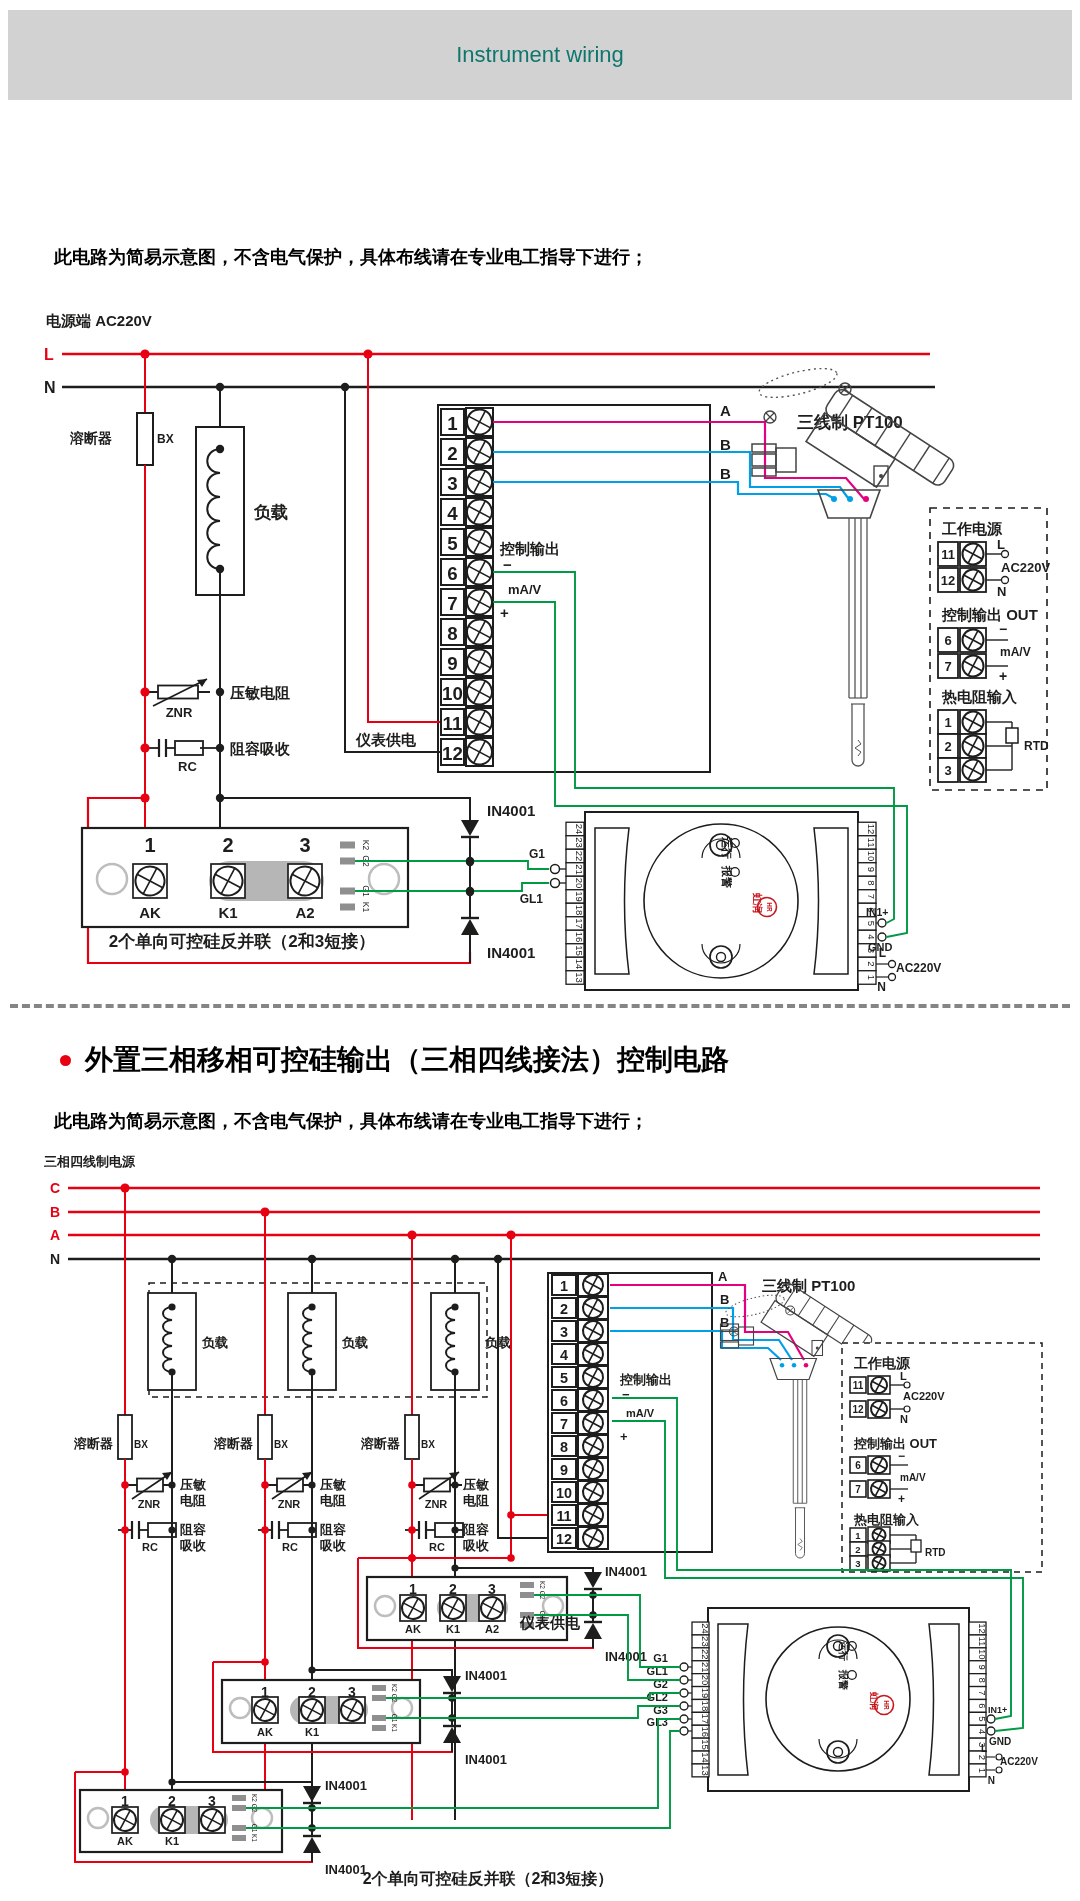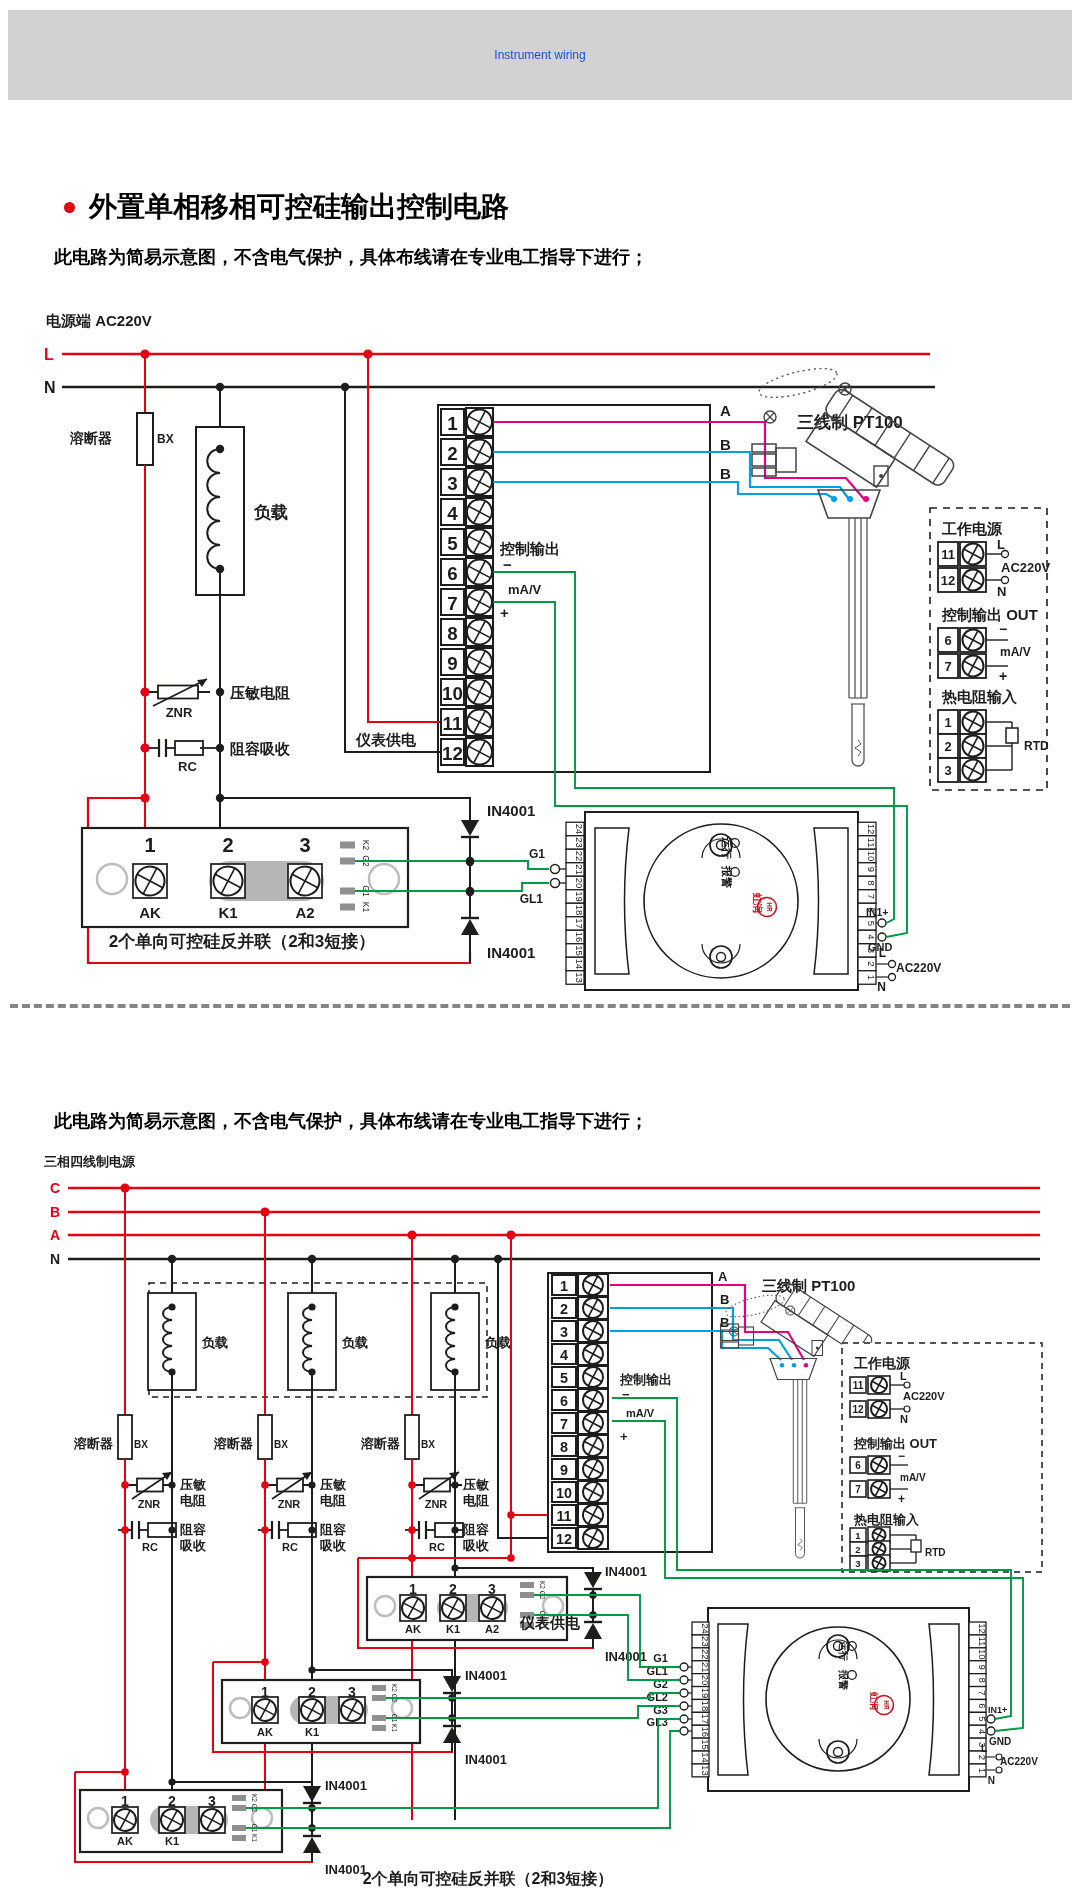--- a/index.html
+++ b/index.html
@@ -1,48 +1,48 @@
 <!DOCTYPE html>
 <html><head>
 <meta charset="utf-8">
 <style>
   html,body{margin:0;padding:0;background:#fff;}
   .page{position:relative;width:1080px;height:1901px;background:#fff;overflow:hidden;
         font-family:"Liberation Sans","DejaVu Sans",sans-serif;color:#1d1d1b;}
   .banner{position:absolute;left:8px;top:10px;width:1064px;height:90px;background:#d2d2d2;
           display:flex;flex-direction:column;align-items:center;justify-content:center;}
   .banner h1{margin:0;font-size:44px;font-weight:700;letter-spacing:3px;color:#000;}
-  .banner .sub{font-size:12px;color:#1d4ed8;margin-top:0px;}
+  .banner .sub{font-size:22px;color:#0f766e;margin-top:0px;}
   .sec-title{position:absolute;display:flex;align-items:center;font-size:28px;font-weight:700;color:#000;}
   .sec-title .bullet{width:11px;height:11px;border-radius:50%;background:#e60012;margin-right:14px;flex:0 0 auto;}
   #sec1{left:64px;top:188px;}
   #sec2{left:60px;top:1041px;}
   .note{position:absolute;font-size:18px;font-weight:700;color:#000;}
   #note1{left:54px;top:245px;}
   #note2{left:54px;top:1109px;}
   .sep{position:absolute;left:10px;top:1004px;width:1060px;border-top:4px dashed #858585;}
   svg{position:absolute;left:0;top:0;}
   svg text{font-family:"Liberation Sans","DejaVu Sans",sans-serif;}
 </style>
 </head>
 <body>
 
 <div class="page">
   <div class="banner">
     <div class="sub">Instrument wiring</div>
   </div>
 
-  <div class="sec-title" id="sec1">
-    <span class="bullet"></span>
-    <span>外置单相移相可控硅输出控制电路</span>
-  </div>
   <div class="note" id="note1">此电路为简易示意图，不含电气保护，具体布线请在专业电工指导下进行；</div>
 
   <div class="sep"></div>
 
+  <div class="sec-title" id="sec2">
+    <span class="bullet"></span>
+    <span>外置三相移相可控硅输出（三相四线接法）控制电路</span>
+  </div>
   <div class="note" id="note2">此电路为简易示意图，不含电气保护，具体布线请在专业电工指导下进行；</div>
 
   <svg id="dg" width="1080" height="1901" viewBox="0 0 1080 1901">
       <g>
         <text x="46" y="326" fill="#1d1d1b" font-size="15" font-weight="700" text-anchor="start">电源端  AC220V</text>
         <text x="44" y="360" fill="#e60012" font-size="16" font-weight="700" text-anchor="start">L</text>
         <line x1="62" y1="354" x2="930" y2="354" stroke="#e60012" stroke-width="2.6"></line>
         <text x="44" y="393" fill="#1d1d1b" font-size="16" font-weight="700" text-anchor="start">N</text>
         <line x1="62" y1="387" x2="935" y2="387" stroke="#1d1d1b" stroke-width="2.6"></line>
         <circle cx="145" cy="354" r="4.6" fill="#e60012" stroke="none" stroke-width="1.6" stroke-dasharray="none"></circle>

